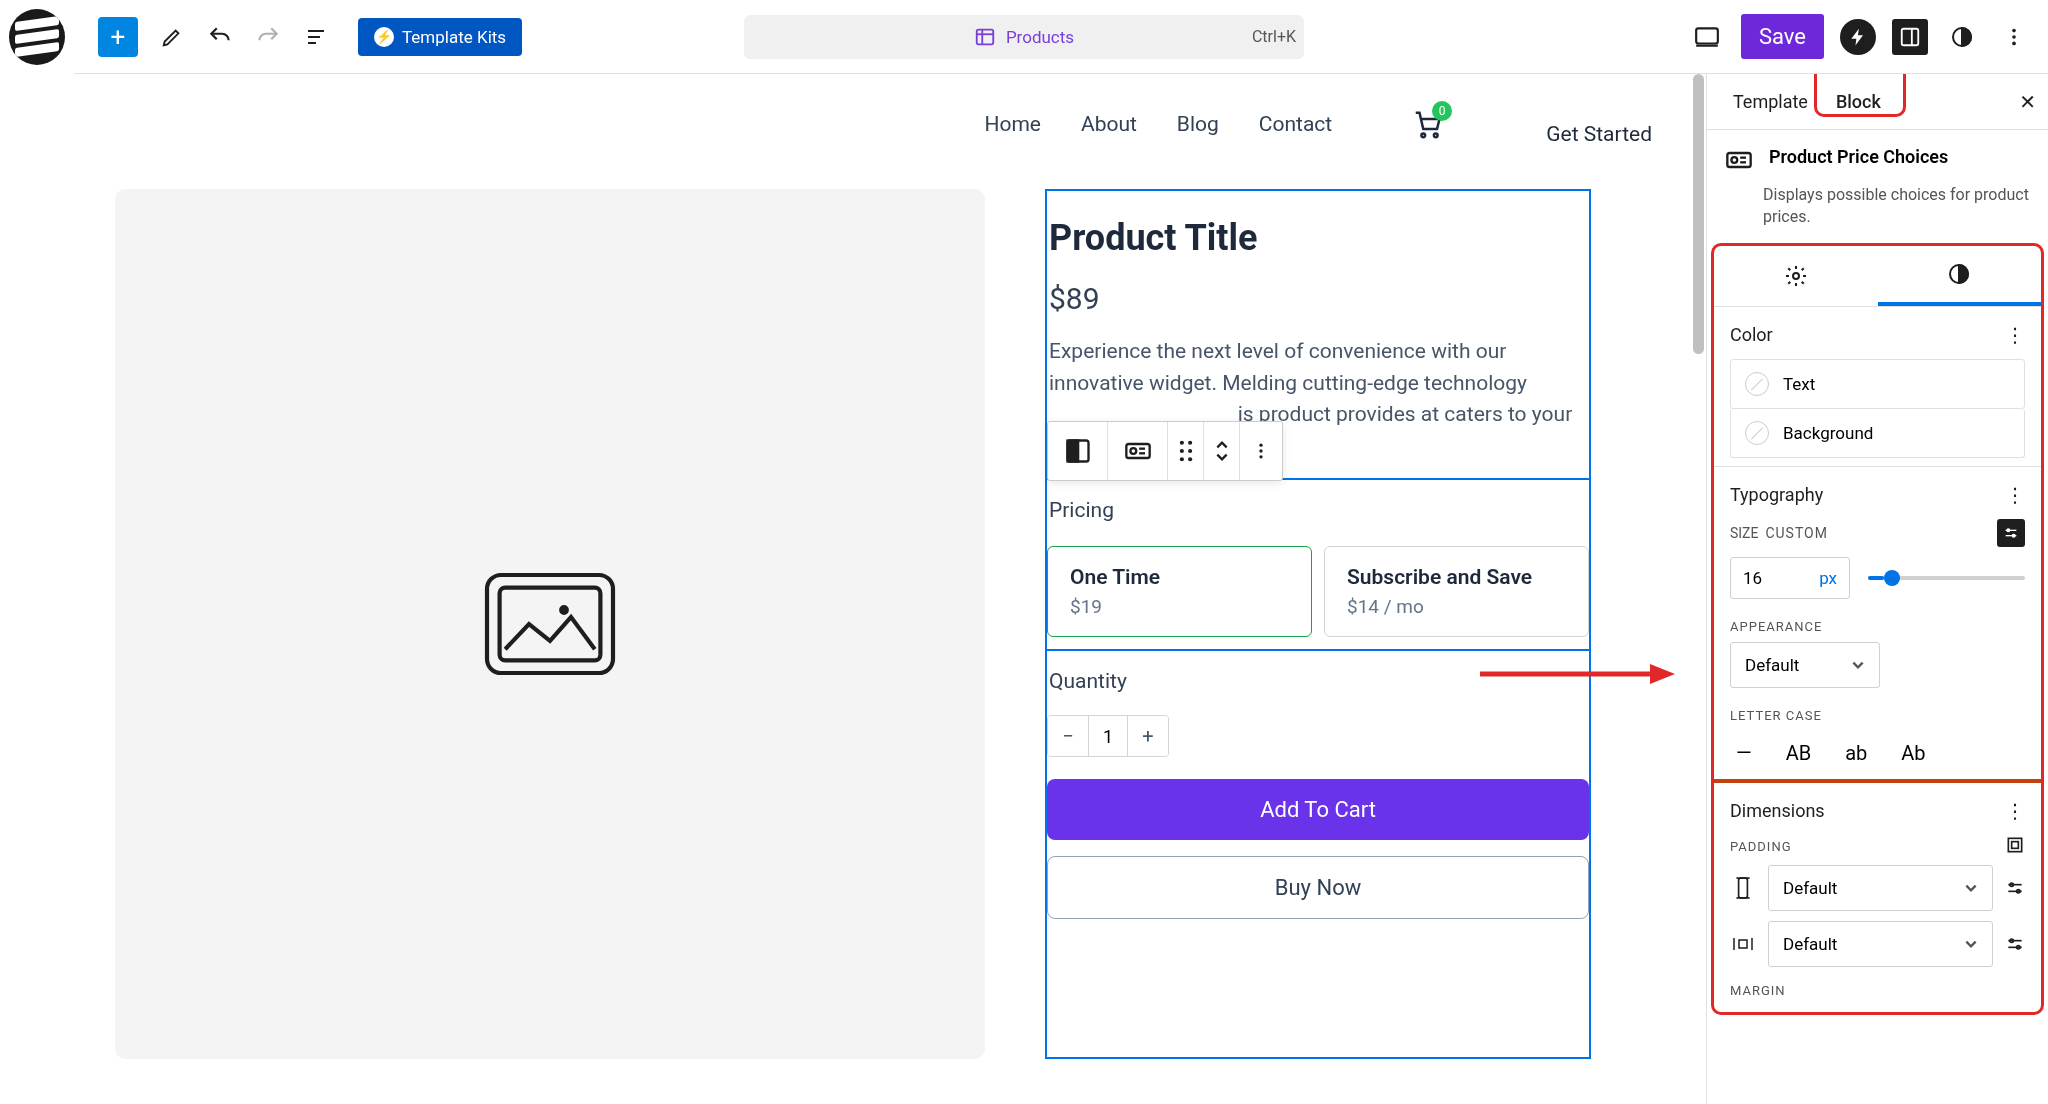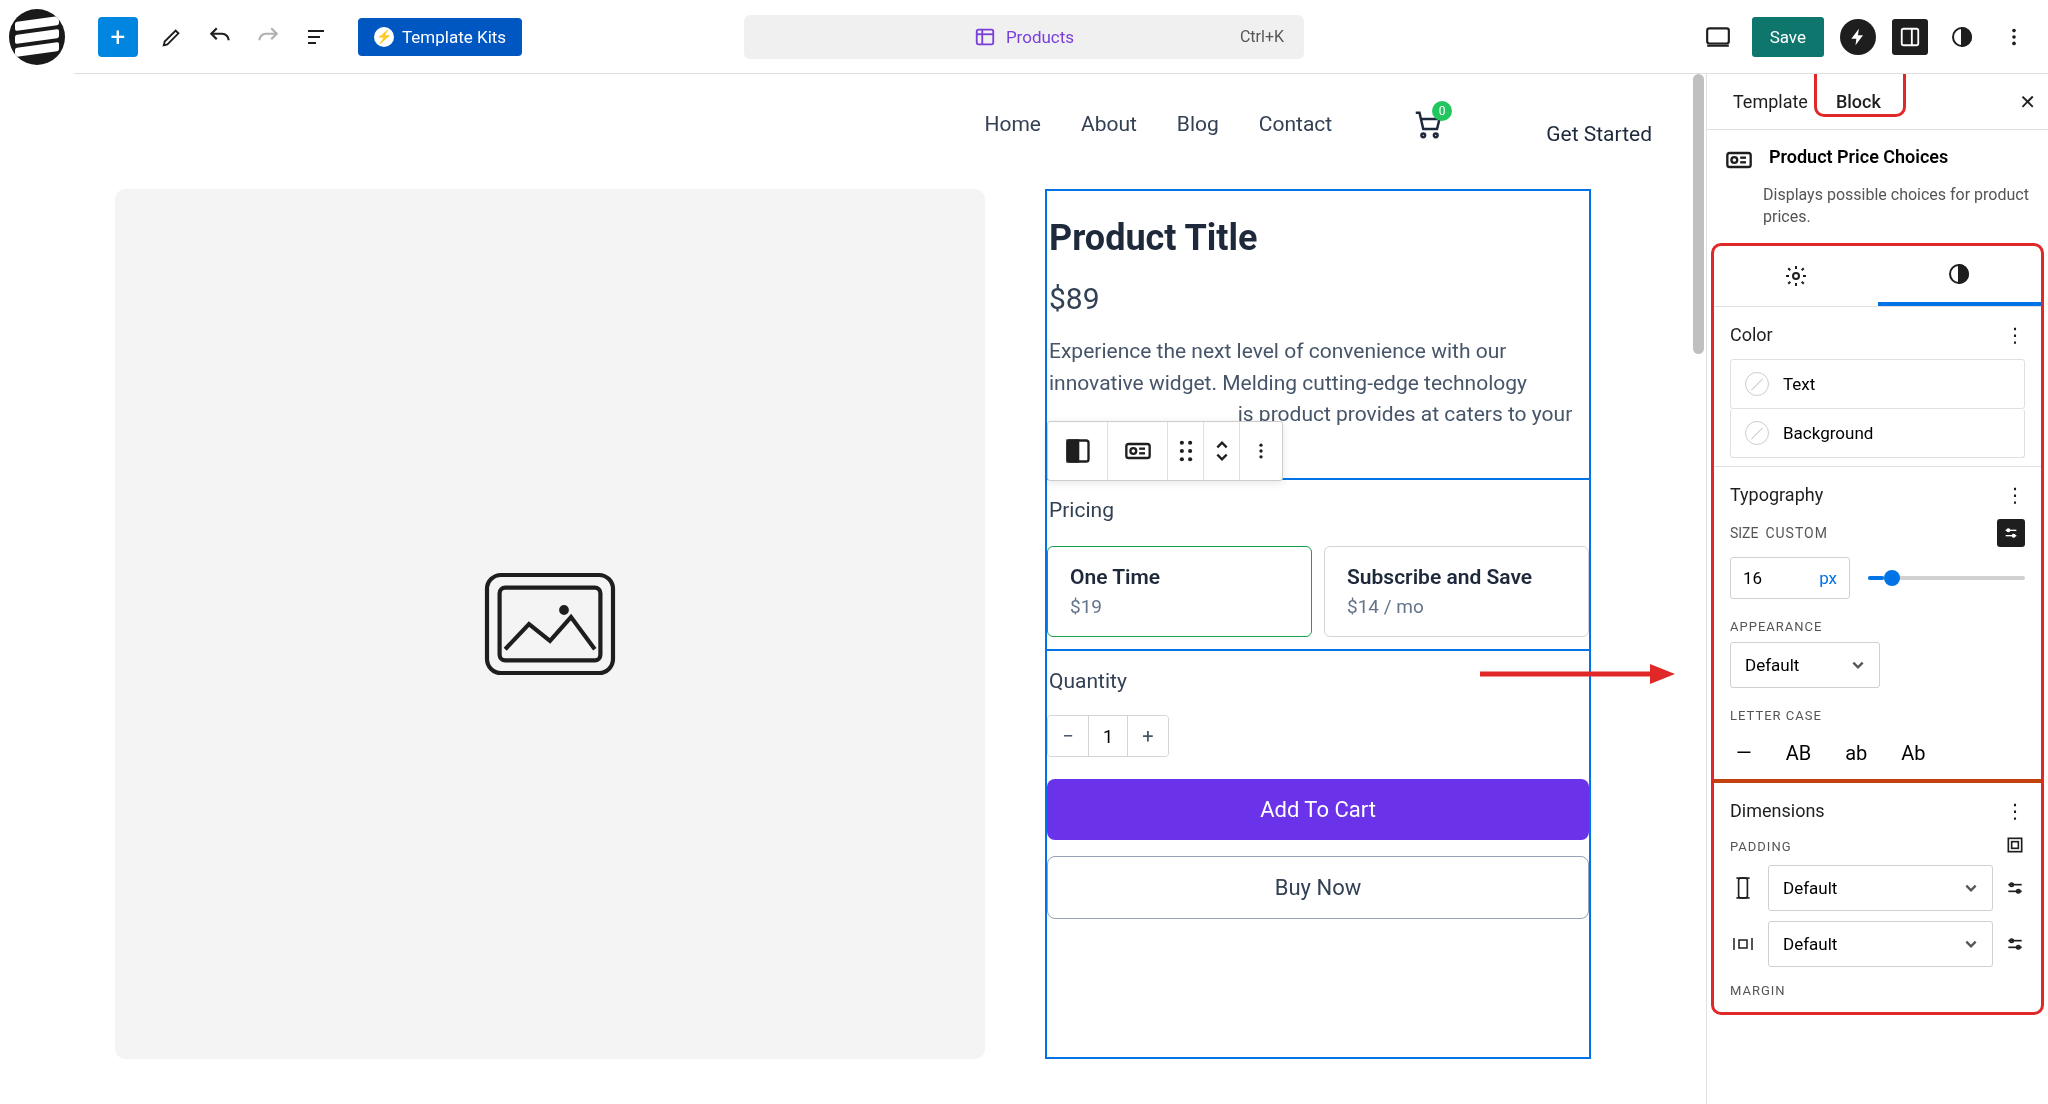--- a/index.html
+++ b/index.html
@@ -11,25 +11,25 @@
 .logo-circle { width: 56px; height: 56px; border-radius: 50%; background: #1a1a1a; display: flex; align-items: center; justify-content: center; flex-direction: column; gap: 4px; overflow:hidden; position:relative;}
 .logo-stripe { background: #fff; height: 9px; width: 44px; transform: skewY(-8deg); border-radius:2px;}
 .tb-left { display: flex; align-items: center; gap: 20px; margin-left: 24px; }
 .tb-add { width: 40px; height: 40px; background: #0085e0; color: #fff; border-radius: 4px; display: flex; align-items: center; justify-content: center; font-size: 26px; cursor: pointer; }
 .tb-icon { width: 28px; height: 28px; display: flex; align-items: center; justify-content: center; cursor: pointer; color: #1e1e1e; }
 .tb-icon.disabled { color: #b0b0b0; }
 .template-kits-btn { background: #0057c2; color: #fff; padding: 9px 16px; border-radius: 4px; font-size: 17px; display: flex; align-items: center; gap: 8px; cursor: pointer; margin-left: 8px; }
 .template-kits-btn .kit-icon { width: 20px; height: 20px; background: #fff; color: #0057c2; border-radius: 50%; display: flex; align-items: center; justify-content: center; font-size: 13px; font-weight: bold; }
 
 .search-center { position: absolute; left: 50%; transform: translateX(-50%); width: 560px; height: 44px; background: #f0f0f0; border-radius: 6px; display: flex; align-items: center; justify-content: center; color: #7a3fdb; font-size: 17px; }
-.search-center .shortcut { position: absolute; right: 20px; color: #555; font-size: 16px; }
+.search-center .shortcut { position: absolute; right: 8px; color: #555; font-size: 16px; }
 .search-center svg { margin-right: 10px; }
 
 .tb-right { margin-left: auto; display: flex; align-items: center; gap: 16px; }
-.save-btn { background: #0f766e; color: #fff; padding: 10px 18px; border-radius: 3px; font-size: 17px; cursor: pointer; }
+.save-btn { background: #6d28d9; color: #fff; padding: 10px 18px; border-radius: 3px; font-size: 22px; cursor: pointer; }
 .tbr-icon { width: 36px; height: 36px; display: flex; align-items: center; justify-content: center; cursor: pointer; }
 .tbr-icon.circle-bolt { background: #1e1e1e; color: #fff; border-radius: 50%; }
 .tbr-icon.panel-active { background: #1e1e1e; color: #fff; border-radius: 3px; }
 
 
 .main-area { display: flex; height: calc(100% - 74px); }
 .canvas { flex: 1; position: relative; overflow: hidden; }
 .canvas-scroll { position: absolute; right: 0; top: 0; width: 13px; height: 100%; background: transparent; }
 .canvas-scroll-thumb { position: absolute; top: 0; width: 11px; height: 280px; background: #c0c0c0; border-radius: 6px; }
 

